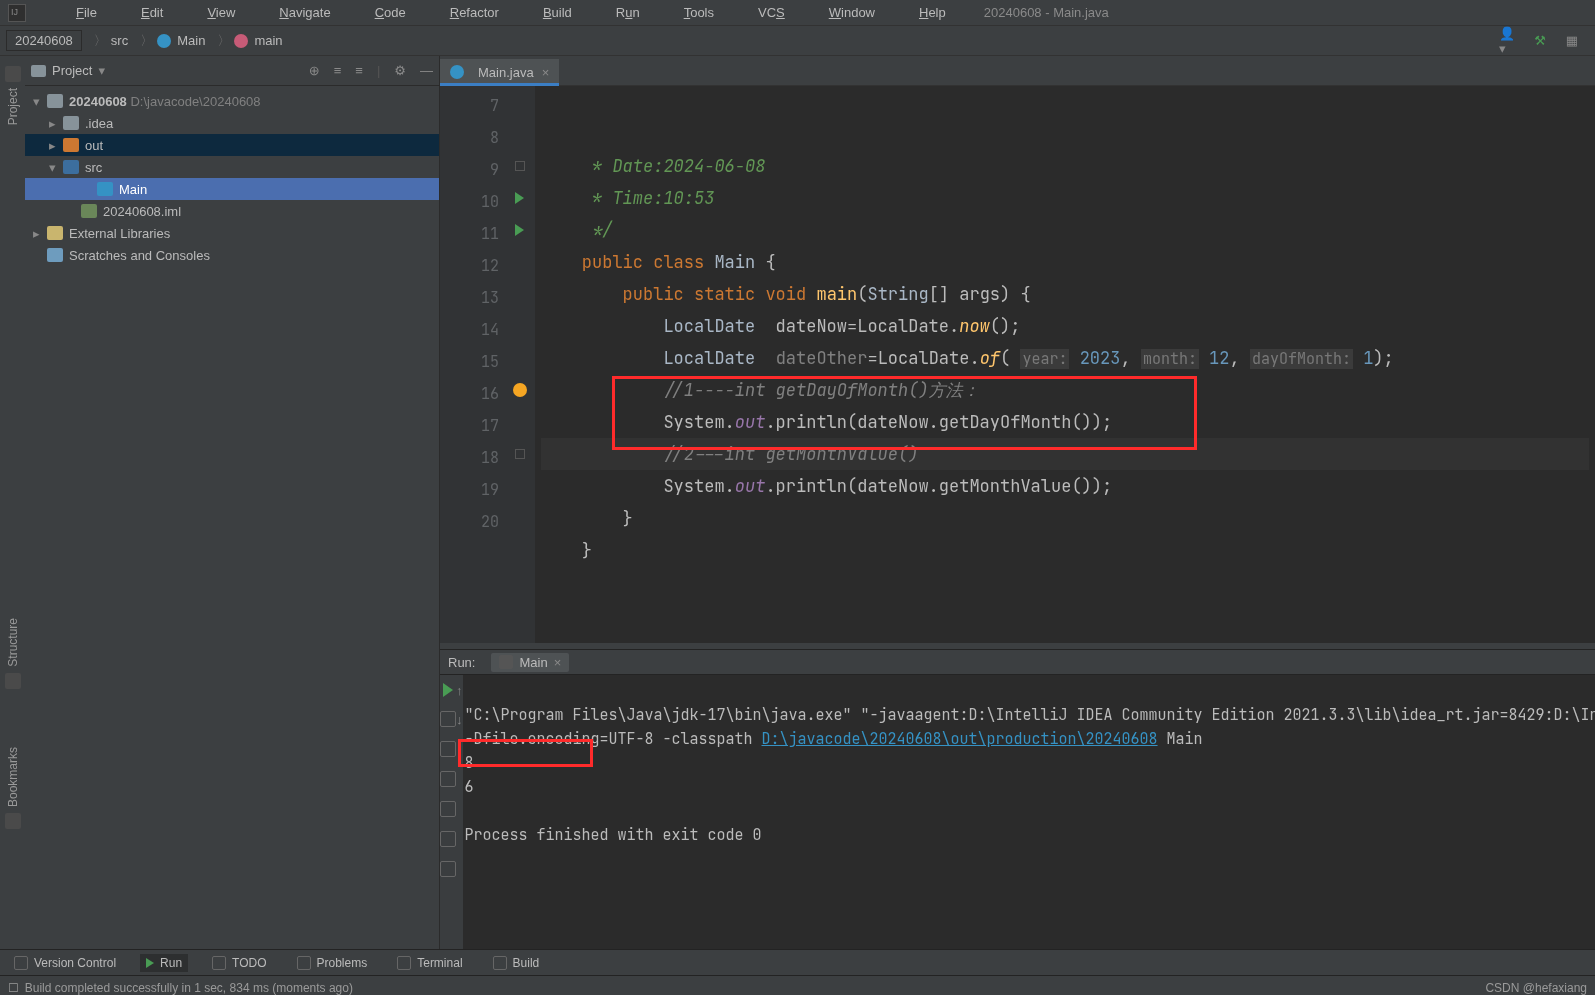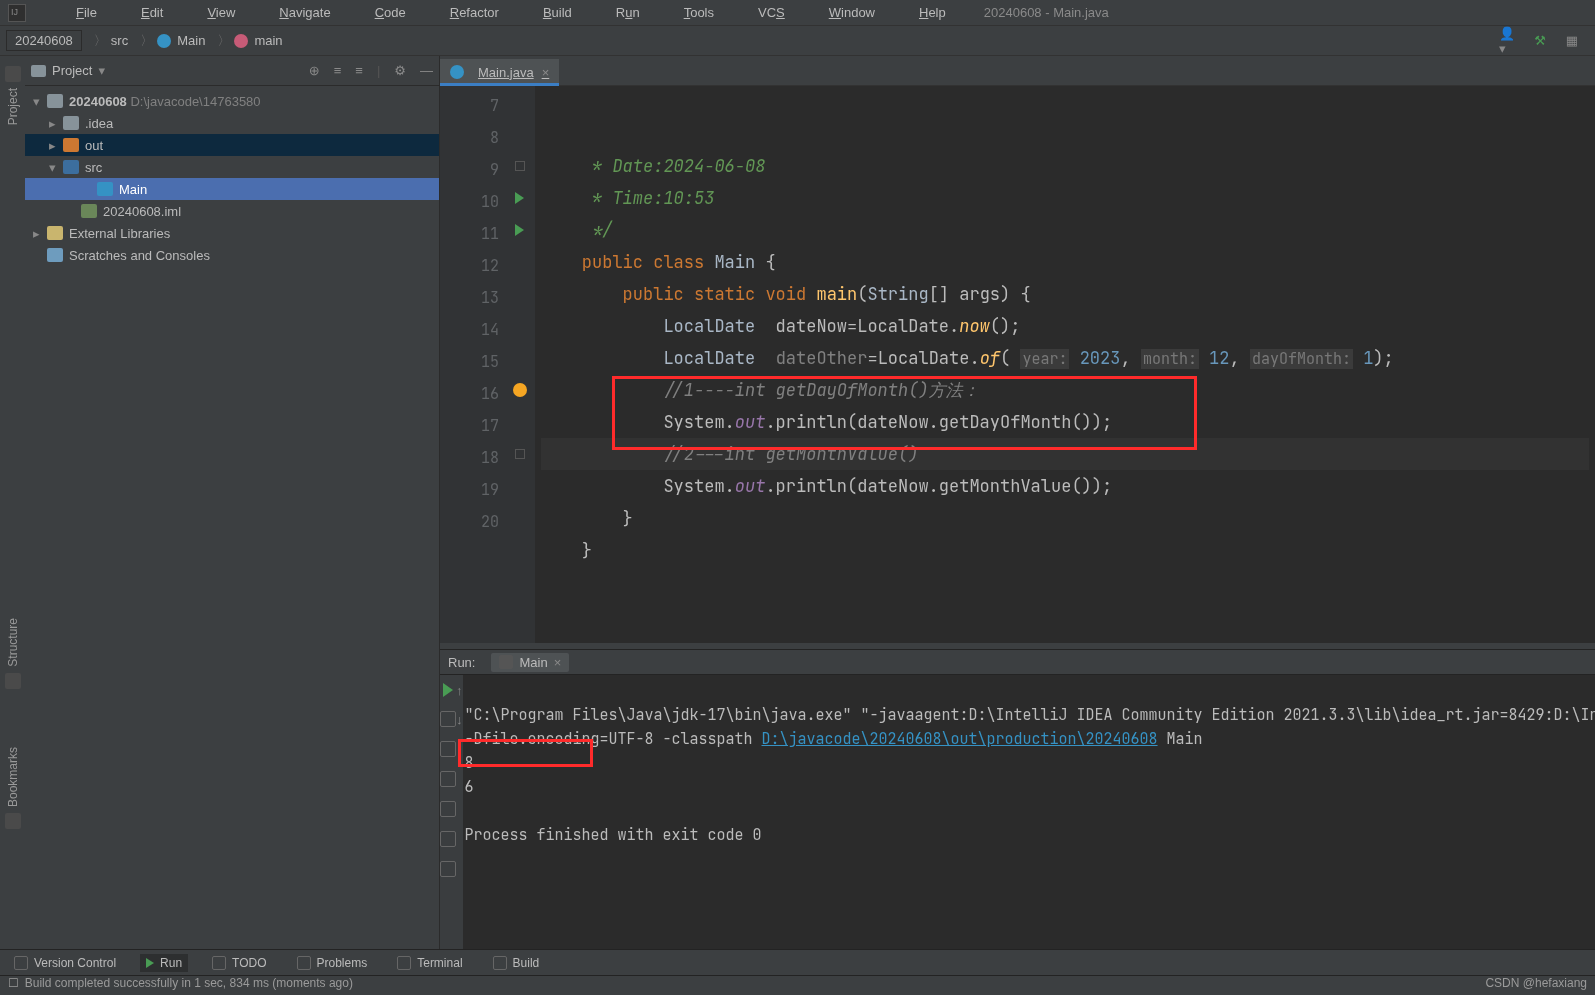--- a/index.html
+++ b/index.html
@@ -56,21 +56,21 @@
 .ic-class { background:#3592c4; border-radius:50%; }
 .ic-iml { background:#6a8759; }
 .ic-lib { background:#c9b56e; }
 .ic-scratch { background:#6e9cbe; }
 .faded { color:#808080; }
 .pad1 { padding-left:24px; } .pad2 { padding-left:42px; } .pad3 { padding-left:58px; }
 
 
 .editor-region { flex:1; display:flex; flex-direction:column; min-width:0; }
 .tab-bar { height:30px; background:#3c3f41; display:flex; align-items:flex-end; border-bottom:1px solid #323232; }
-.file-tab { height:28px; display:flex; align-items:center; background:#515658; padding:0 10px; gap:8px; border-top:2px solid #3c3f41; position:relative;text-decoration:underline; }
+.file-tab { height:28px; display:flex; align-items:center; background:#515658; padding:0 10px; gap:8px; border-top:2px solid #3c3f41; position:relative; }
 .file-tab.active { background:#4e5254; }
 .file-tab.active::after { content:""; position:absolute; left:0; right:0; bottom:-1px; height:3px; background:#3b7ec4; }
 .file-tab .close { color:#8a8a8a; }
 
 .editor-split { flex:1; display:flex; flex-direction:column; min-height:0; }
 .code-area { flex:1; display:flex; background:#2b2b2b; overflow:hidden; }
 .gutter { width:65px; background:#313335; text-align:right; padding:4px 6px 4px 0; font-family:"JetBrains Mono","Consolas",monospace; font-size:15px; color:#606366; line-height:32px; }
 .gutter .ln { height:32px; }
 .gutter-icons { width:30px; background:#313335; border-right:1px solid #313335; line-height:32px; }
 .gutter-icons .gi { height:32px; display:flex; align-items:center; justify-content:center; }
@@ -112,21 +112,21 @@
 .red-box.out { left:-5px; top:64px; width:135px; height:28px; }
 
 
 .bottom-tools { height:26px; background:#3c3f41; display:flex; align-items:center; padding:0 8px; gap:18px; border-top:1px solid #232323; }
 .bottom-tools .tw { display:flex; align-items:center; gap:6px; font-size:12px; color:#bbbbbb; cursor:pointer; padding:2px 6px;}
 .bottom-tools .tw.active { background:#2d2f30; }
 .bottom-tools .tw .tri-g{width:0;height:0;border-left:8px solid #499c54;border-top:5px solid transparent;border-bottom:5px solid transparent;}
 .bottom-tools .tw .ic-s{width:14px;height:14px;border:1px solid #666;border-radius:2px;}
 
 
-.status-bar { height:20px; background:#3c3f41; display:flex; align-items:flex-start; justify-content:space-between; padding:0 8px; font-size:12px; color:#9a9a9a; border-top:1px solid #232323;}
+.status-bar { height:20px; background:#3c3f41; display:flex; align-items:flex-end; justify-content:space-between; padding:0 8px; font-size:12px; color:#9a9a9a; border-top:1px solid #232323;}
 </style>
 </head>
 <body>
 
 <div class="menu-bar">
   <div class="logo"></div>
   <div class="menu-item"><u>F</u>ile</div>
   <div class="menu-item"><u>E</u>dit</div>
   <div class="menu-item"><u>V</u>iew</div>
   <div class="menu-item"><u>N</u>avigate</div>
@@ -197,21 +197,21 @@
       <div class="right">
         <span>⊕</span>
         <span>≡</span>
         <span>≡</span>
         <span style="color:#555">|</span>
         <span>⚙</span>
         <span>—</span>
       </div>
     </div>
     <div class="tree">
-      <div class="tree-row"><span class="arrow">▾</span><span class="ic ic-folder"></span><b>20240608</b>&nbsp;<span class="faded">D:\javacode\14763580</span></div>
+      <div class="tree-row"><span class="arrow">▾</span><span class="ic ic-folder"></span><b>20240608</b>&nbsp;<span class="faded">D:\javacode\20240608</span></div>
       <div class="tree-row pad1">
           <span class="arrow">▸</span>
           <span class="ic ic-folder"></span>
           <span>.idea</span>
         </div>
       <div class="tree-row pad1 out-sel">
           <span class="arrow">▸</span>
           <span class="ic ic-folder-or"></span>
           <span>out</span>
         </div>

